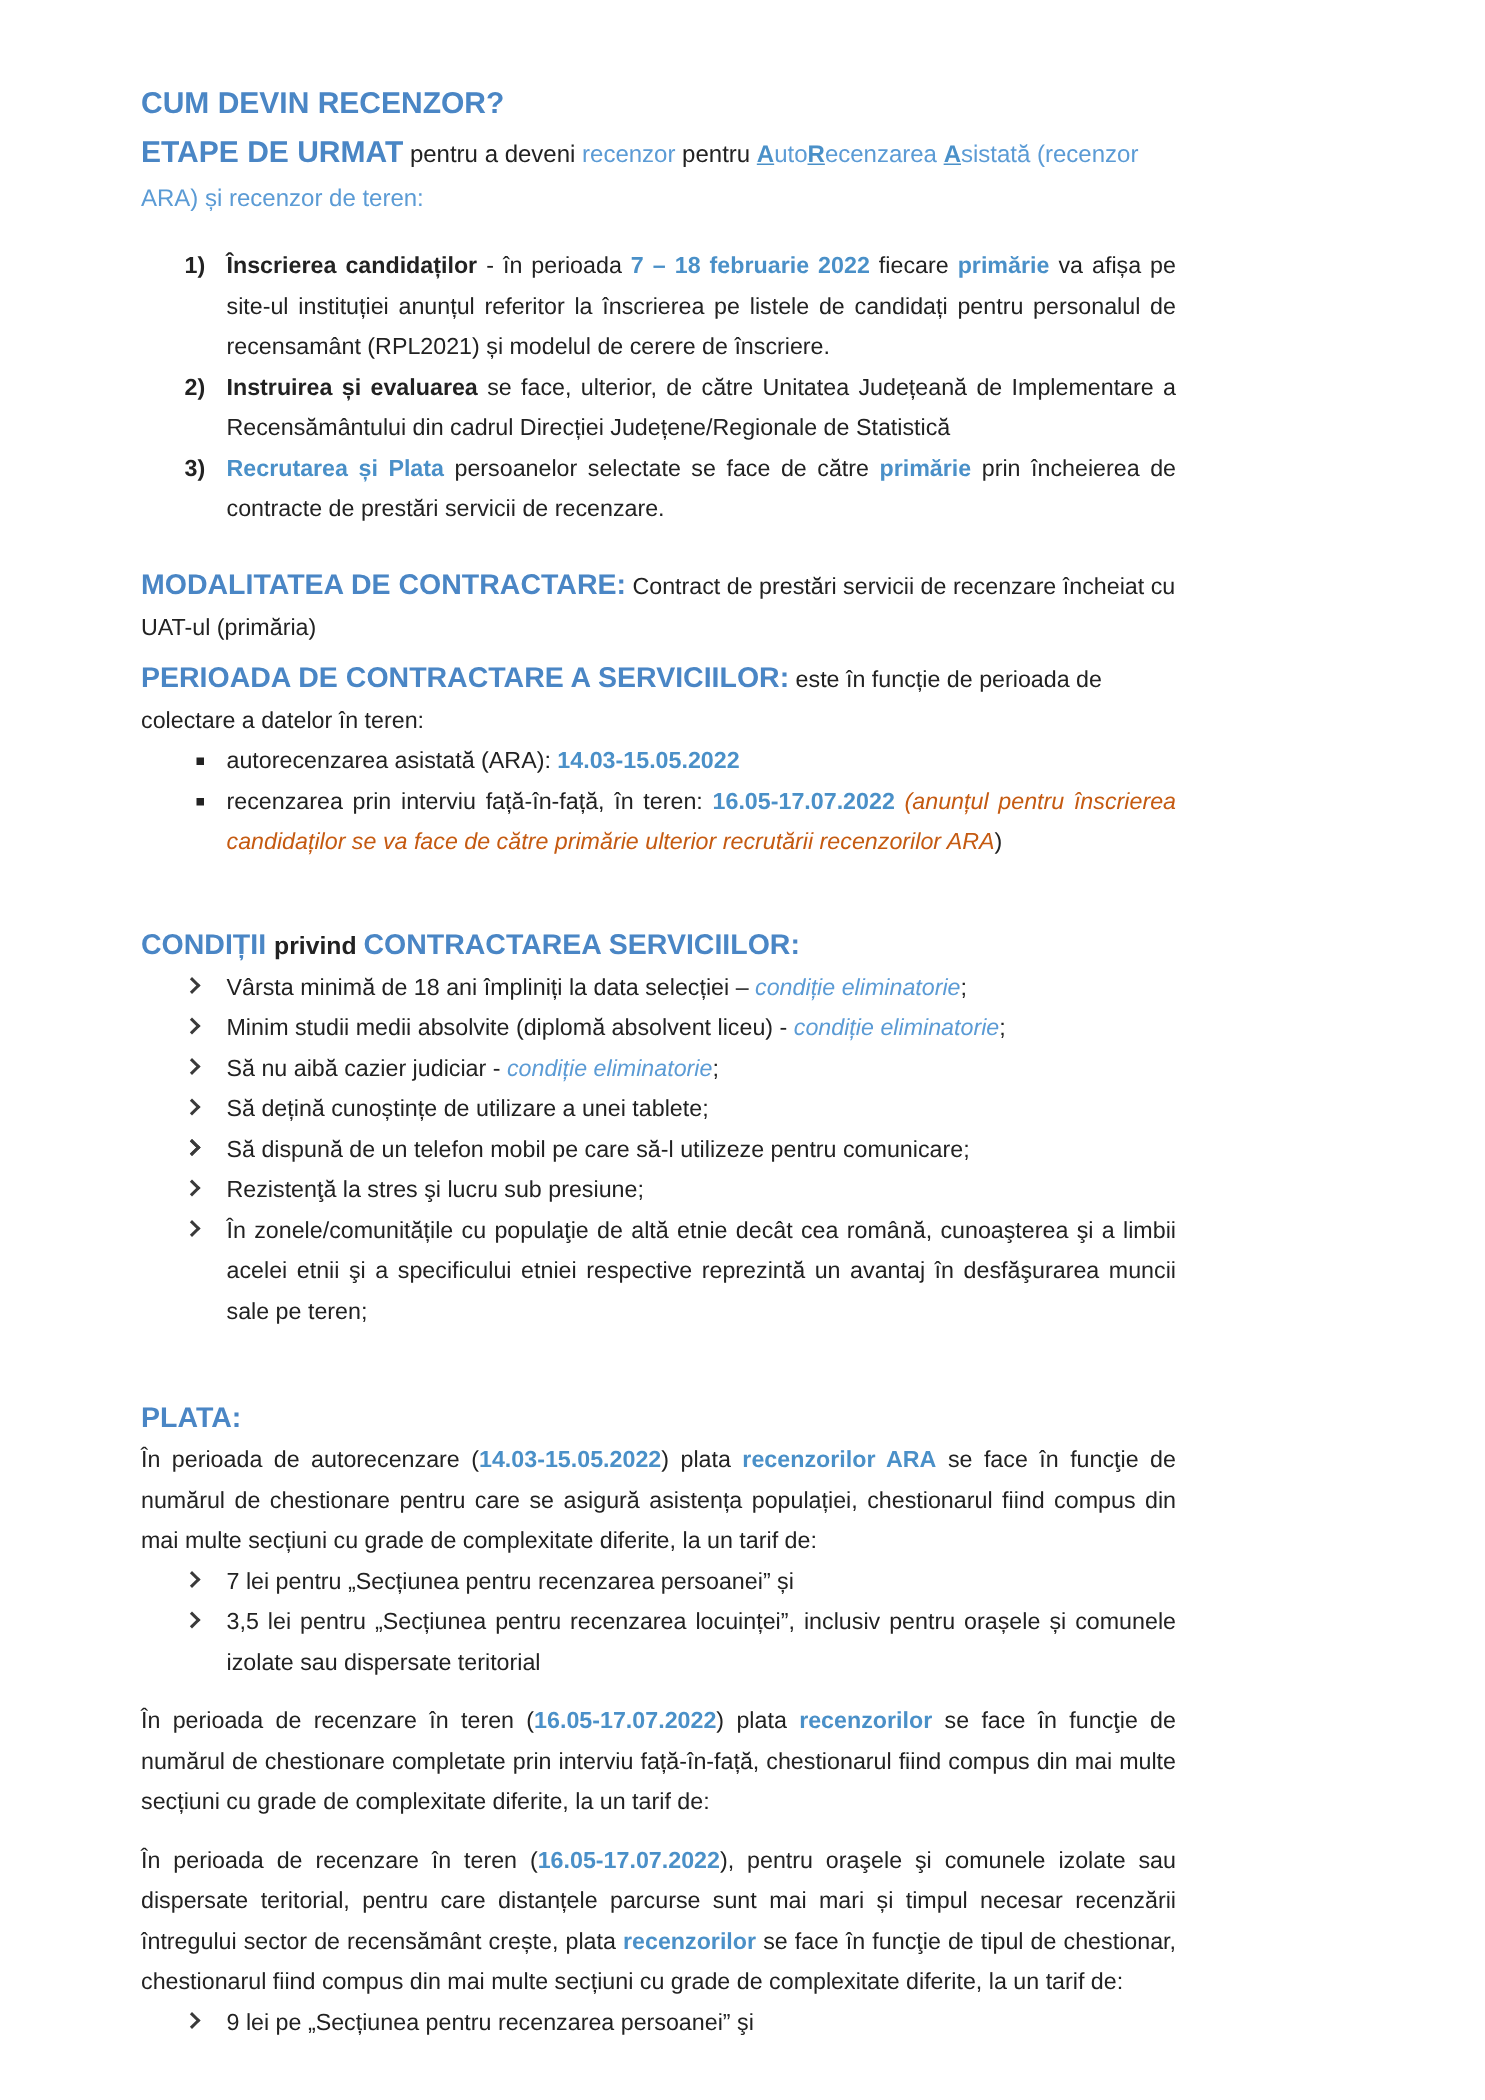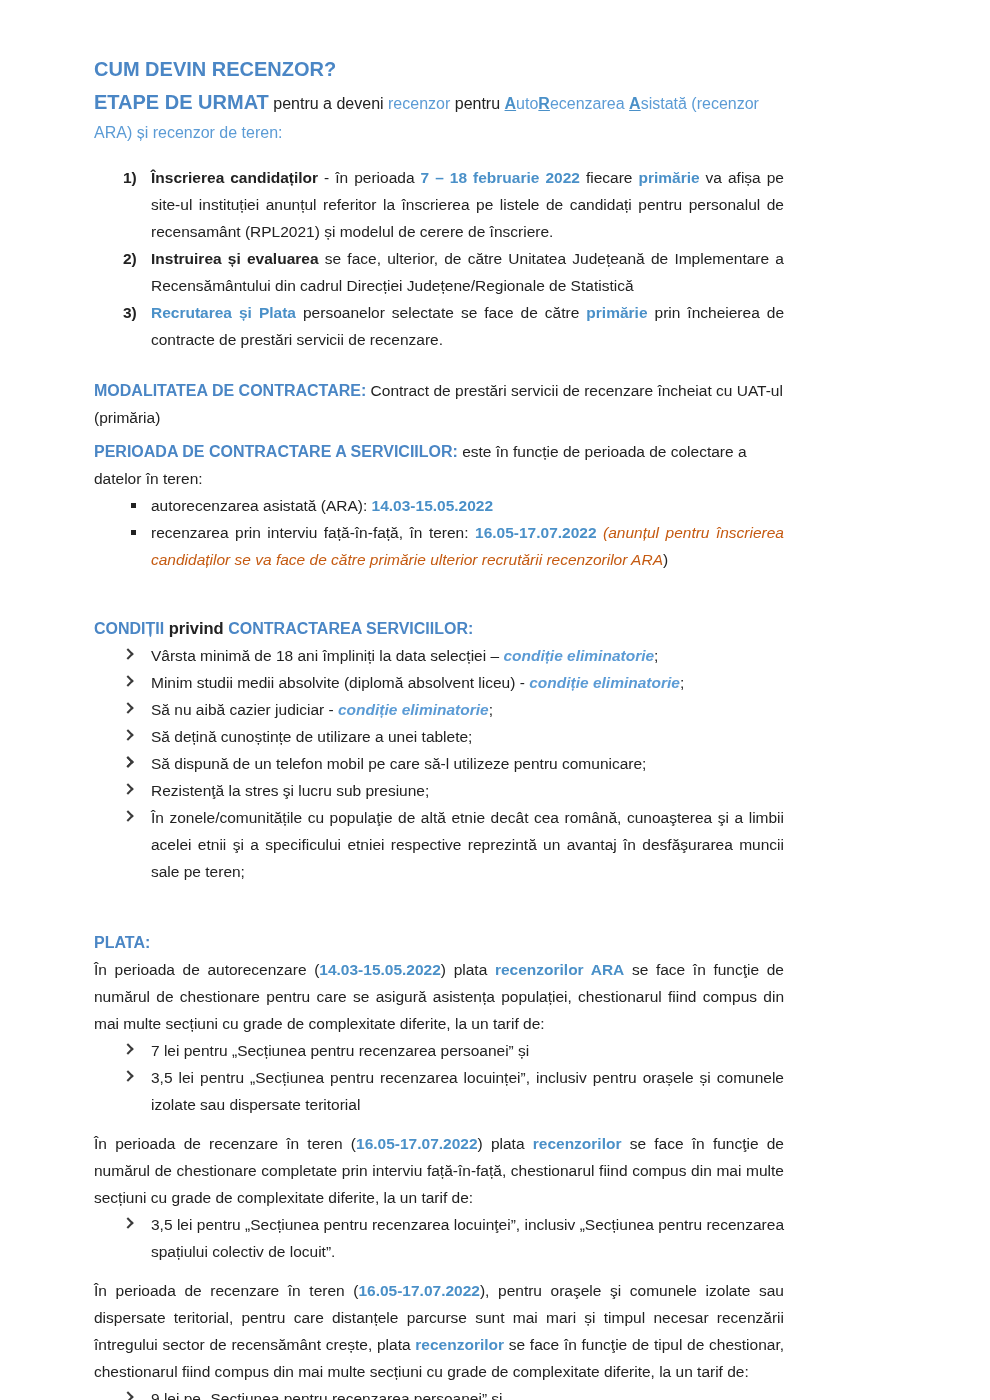--- a/index.html
+++ b/index.html
@@ -33,24 +33,24 @@
     left:30px;top:8px;width:8px;height:8px;
     border-top:2px solid #3a3a3a;border-right:2px solid #3a3a3a;
     transform:rotate(45deg);
   }
   
   .s-t{}
   .s-b{font-weight:700;}
   .s-blue{color:var(--lblue);}
   .s-blueB{color:var(--kblue);font-weight:700;}
   .s-blueBU{color:var(--kblue);font-weight:700;text-decoration:underline;}
-  .s-blueBI{color:var(--lblue);font-weight:700;font-style:italic;}
+  .s-blueBI{color:var(--lblue);font-weight:400;font-style:italic;}
   .s-orangeI{color:var(--orange);font-style:italic;}
   .s-H{color:var(--hblue);font-weight:700;font-size:20px;}
-  .s-H2{color:var(--hblue);font-weight:700;font-size:16px;}
+  .s-H2{color:var(--hblue);font-weight:700;font-size:19px;}
   .s-bH{font-weight:700;font-size:16.5px;margin-top:35px;}
   
   [data-name="doc-title"]{line-height:26px;}
   [data-name="doc-subtitle"]{margin-top:4px;line-height:29px;font-size:16px;max-width:828px;}
   [data-name="steps-list"]{margin-top:17px;}
   [data-name="contracting-method"]{margin-top:24px;}
   [data-name="contracting-period"]{margin-top:7px;}
   [data-name="conditions-heading"]{margin-top:42px;}
   [data-name="payment-heading"]{margin-top:44px;}
   [data-name="payment-para-field"]{margin-top:12px;}
@@ -85,19 +85,18 @@
       <div class="item" data-name="condition-item"><span class="marker m-arrow" data-name="arrow-bullet-icon"></span><span class="ibody" data-name="item-text"><span class="run s-t" data-name="text-run">În zonele/comunitățile cu populaţie de altă etnie decât cea română, cunoaşterea şi a limbii acelei etnii şi a specificului etniei respective reprezintă un avantaj în desfăşurarea muncii sale pe teren;</span></span></div>
     </div>
     <div class="para" data-name="payment-heading"><span class="run s-H2" data-name="text-run">PLATA:</span></div>
     <div class="para just" data-name="payment-para-ara"><span class="run s-t" data-name="text-run">În perioada de autorecenzare (</span><span class="run s-blueB" data-name="text-run">14.03-15.05.2022</span><span class="run s-t" data-name="text-run">) plata </span><span class="run s-blueB" data-name="text-run">recenzorilor ARA</span><span class="run s-t" data-name="text-run"> se face în funcţie de numărul de chestionare pentru care se asigură asistența populației, chestionarul fiind compus din mai multe secțiuni cu grade de complexitate diferite, la un tarif de:</span></div>
     <div class="list" data-name="tariff-list-ara">
       <div class="item" data-name="tariff-item"><span class="marker m-arrow" data-name="arrow-bullet-icon"></span><span class="ibody" data-name="item-text"><span class="run s-t" data-name="text-run">7 lei pentru „Secțiunea pentru recenzarea persoanei” și</span></span></div>
       <div class="item" data-name="tariff-item"><span class="marker m-arrow" data-name="arrow-bullet-icon"></span><span class="ibody" data-name="item-text"><span class="run s-t" data-name="text-run">3,5 lei pentru „Secțiunea pentru recenzarea locuinței”, inclusiv pentru orașele și comunele izolate sau dispersate teritorial</span></span></div>
     </div>
     <div class="para just" data-name="payment-para-field"><span class="run s-t" data-name="text-run">În perioada de recenzare în teren (</span><span class="run s-blueB" data-name="text-run">16.05-17.07.2022</span><span class="run s-t" data-name="text-run">) plata </span><span class="run s-blueB" data-name="text-run">recenzorilor</span><span class="run s-t" data-name="text-run"> se face în funcţie de numărul de chestionare completate prin interviu față-în-față, chestionarul fiind compus din mai multe secțiuni cu grade de complexitate diferite, la un tarif de:</span></div>
     <div class="list" data-name="tariff-list-field">
-      <div class="item" data-name="tariff-item"><span class="marker m-arrow" data-name="arrow-bullet-icon"></span><span class="ibody" data-name="item-text"><span class="run s-t" data-name="text-run">3,5 lei pentru „Secțiunea pentru recenzarea locuinţei”, inclusiv „Secțiunea pentru recenzarea spațiului colectiv de locuit”.</span></span></div>
     </div>
     <div class="para just" data-name="payment-para-remote"><span class="run s-t" data-name="text-run">În perioada de recenzare în teren (</span><span class="run s-blueB" data-name="text-run">16.05-17.07.2022</span><span class="run s-t" data-name="text-run">), pentru oraşele şi comunele izolate sau dispersate teritorial, pentru care distanțele parcurse sunt mai mari și timpul necesar recenzării întregului sector de recensământ crește, plata </span><span class="run s-blueB" data-name="text-run">recenzorilor</span><span class="run s-t" data-name="text-run"> se face în funcţie de tipul de chestionar, chestionarul fiind compus din mai multe secțiuni cu grade de complexitate diferite, la un tarif de:</span></div>
     <div class="list" data-name="tariff-list-remote">
       <div class="item" data-name="tariff-item"><span class="marker m-arrow" data-name="arrow-bullet-icon"></span><span class="ibody" data-name="item-text"><span class="run s-t" data-name="text-run">9 lei pe „Secțiunea pentru recenzarea persoanei” şi</span></span></div>
     </div>
   </div>
 
 </body></html>

